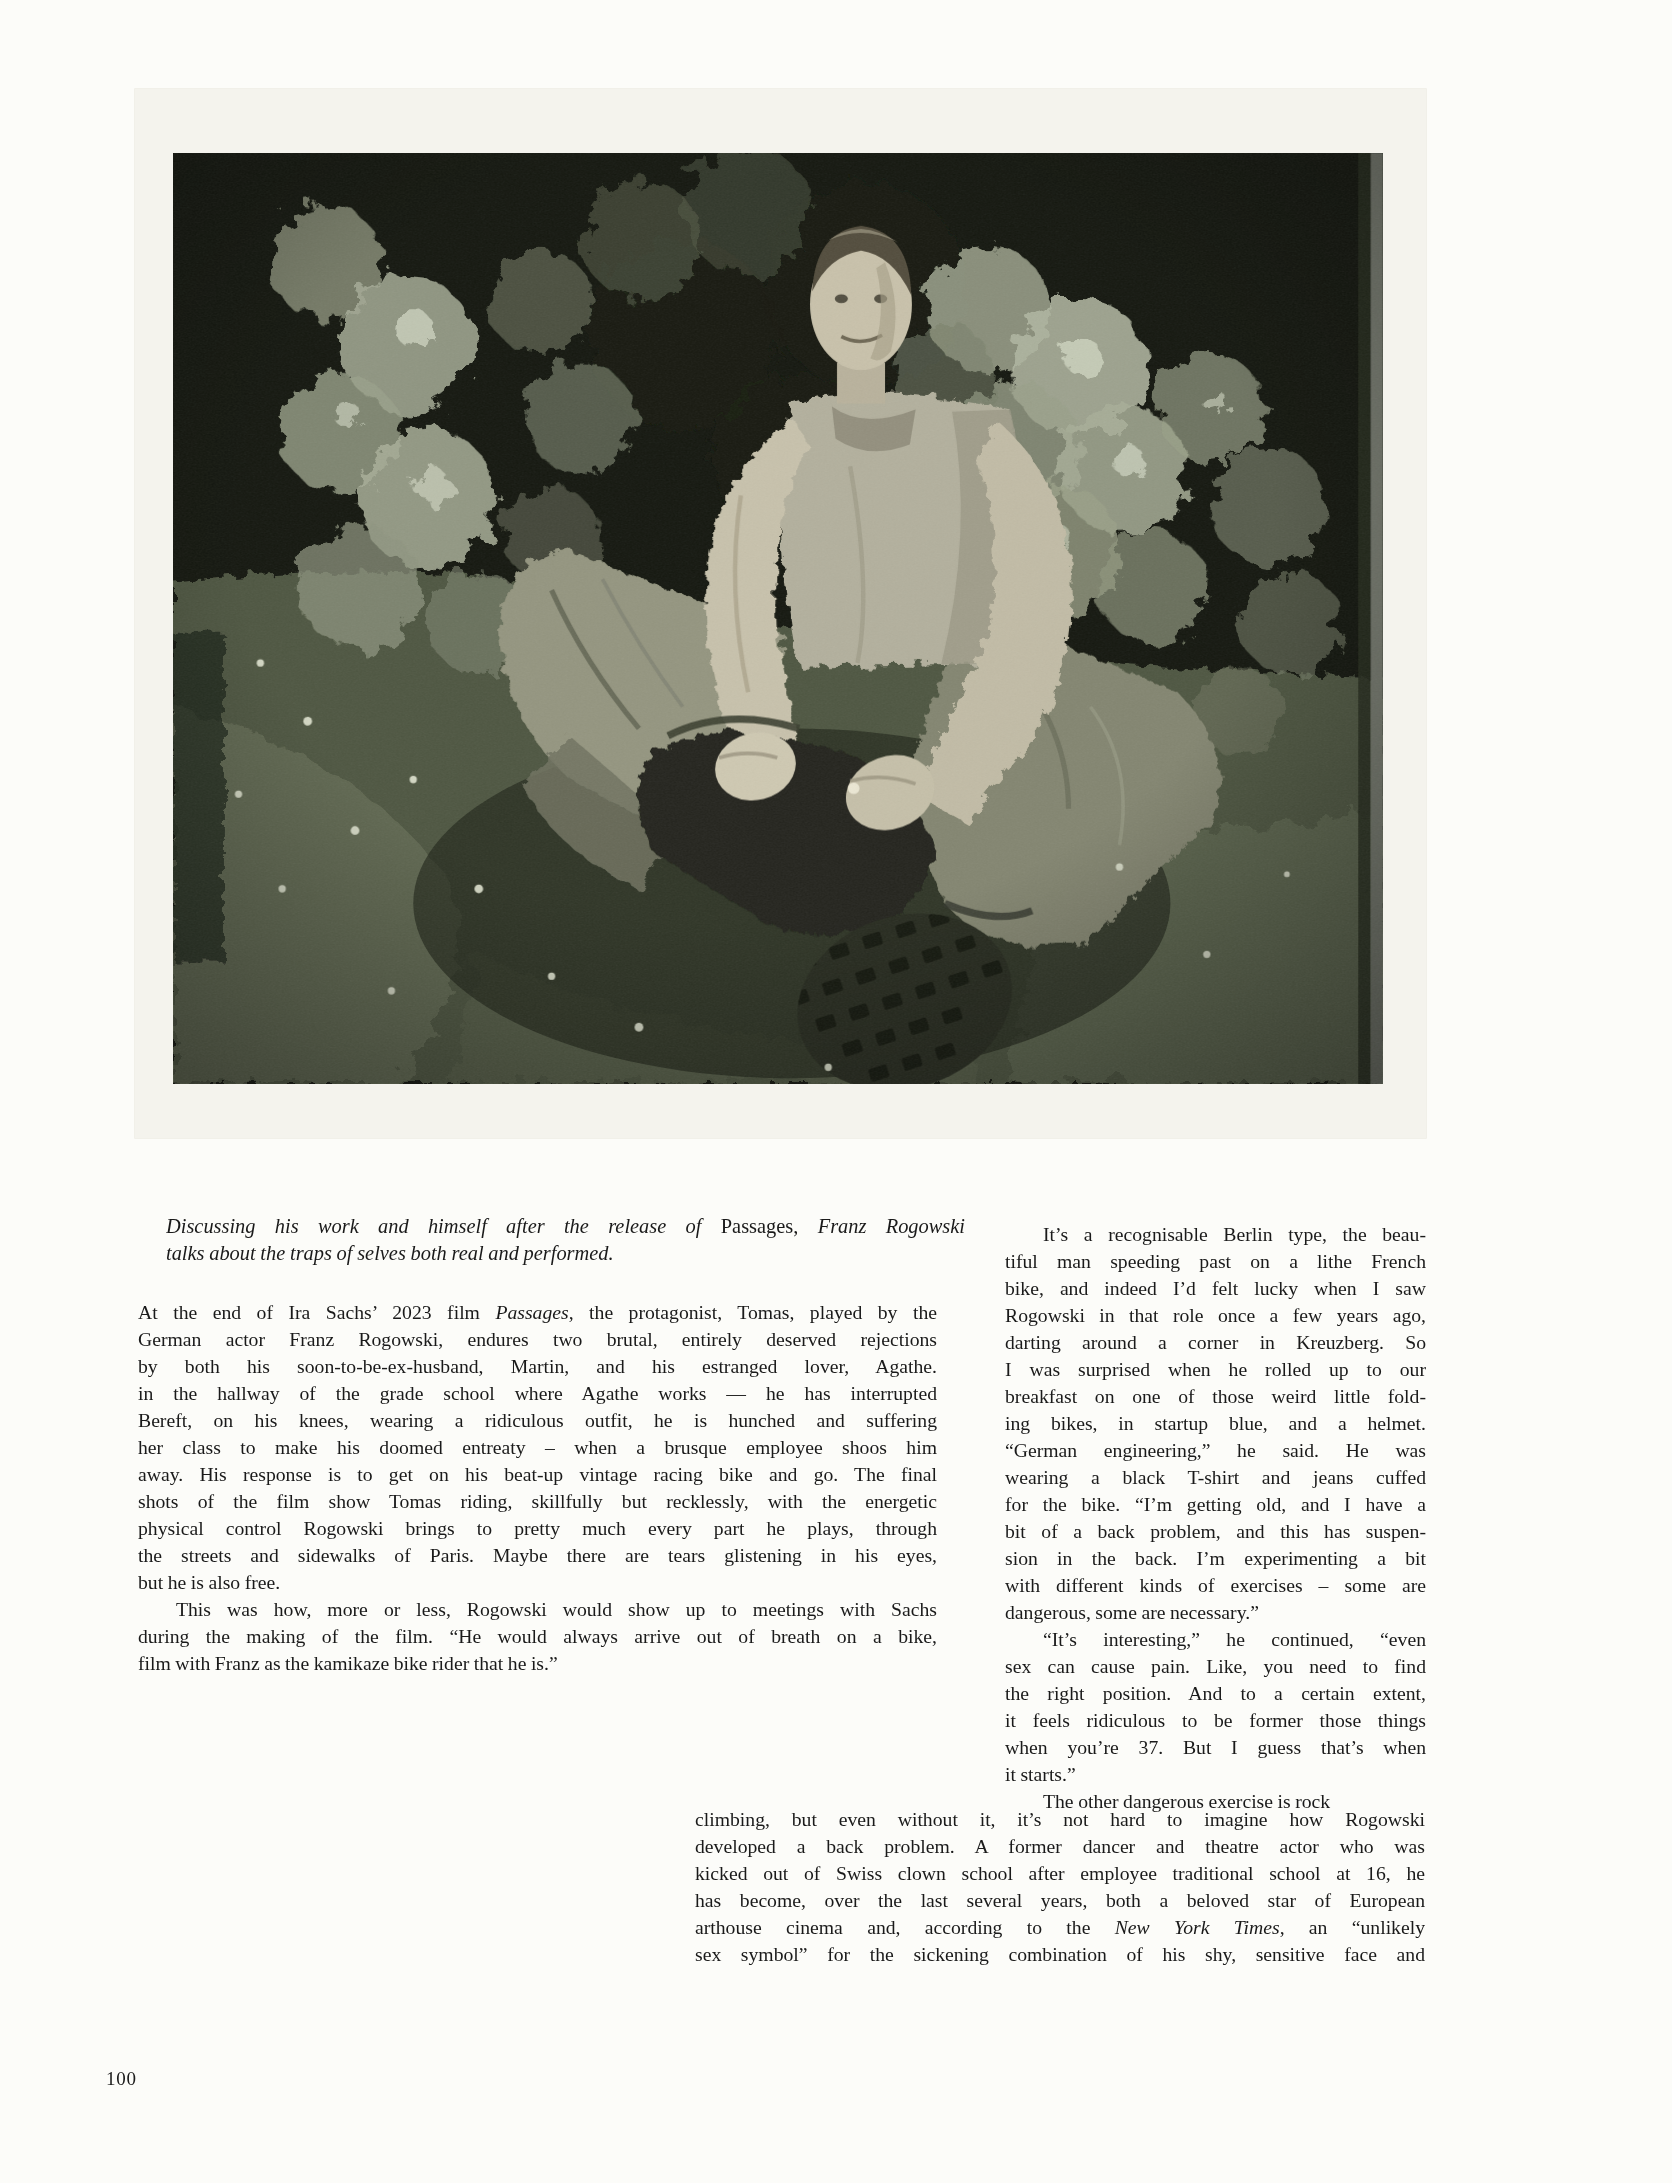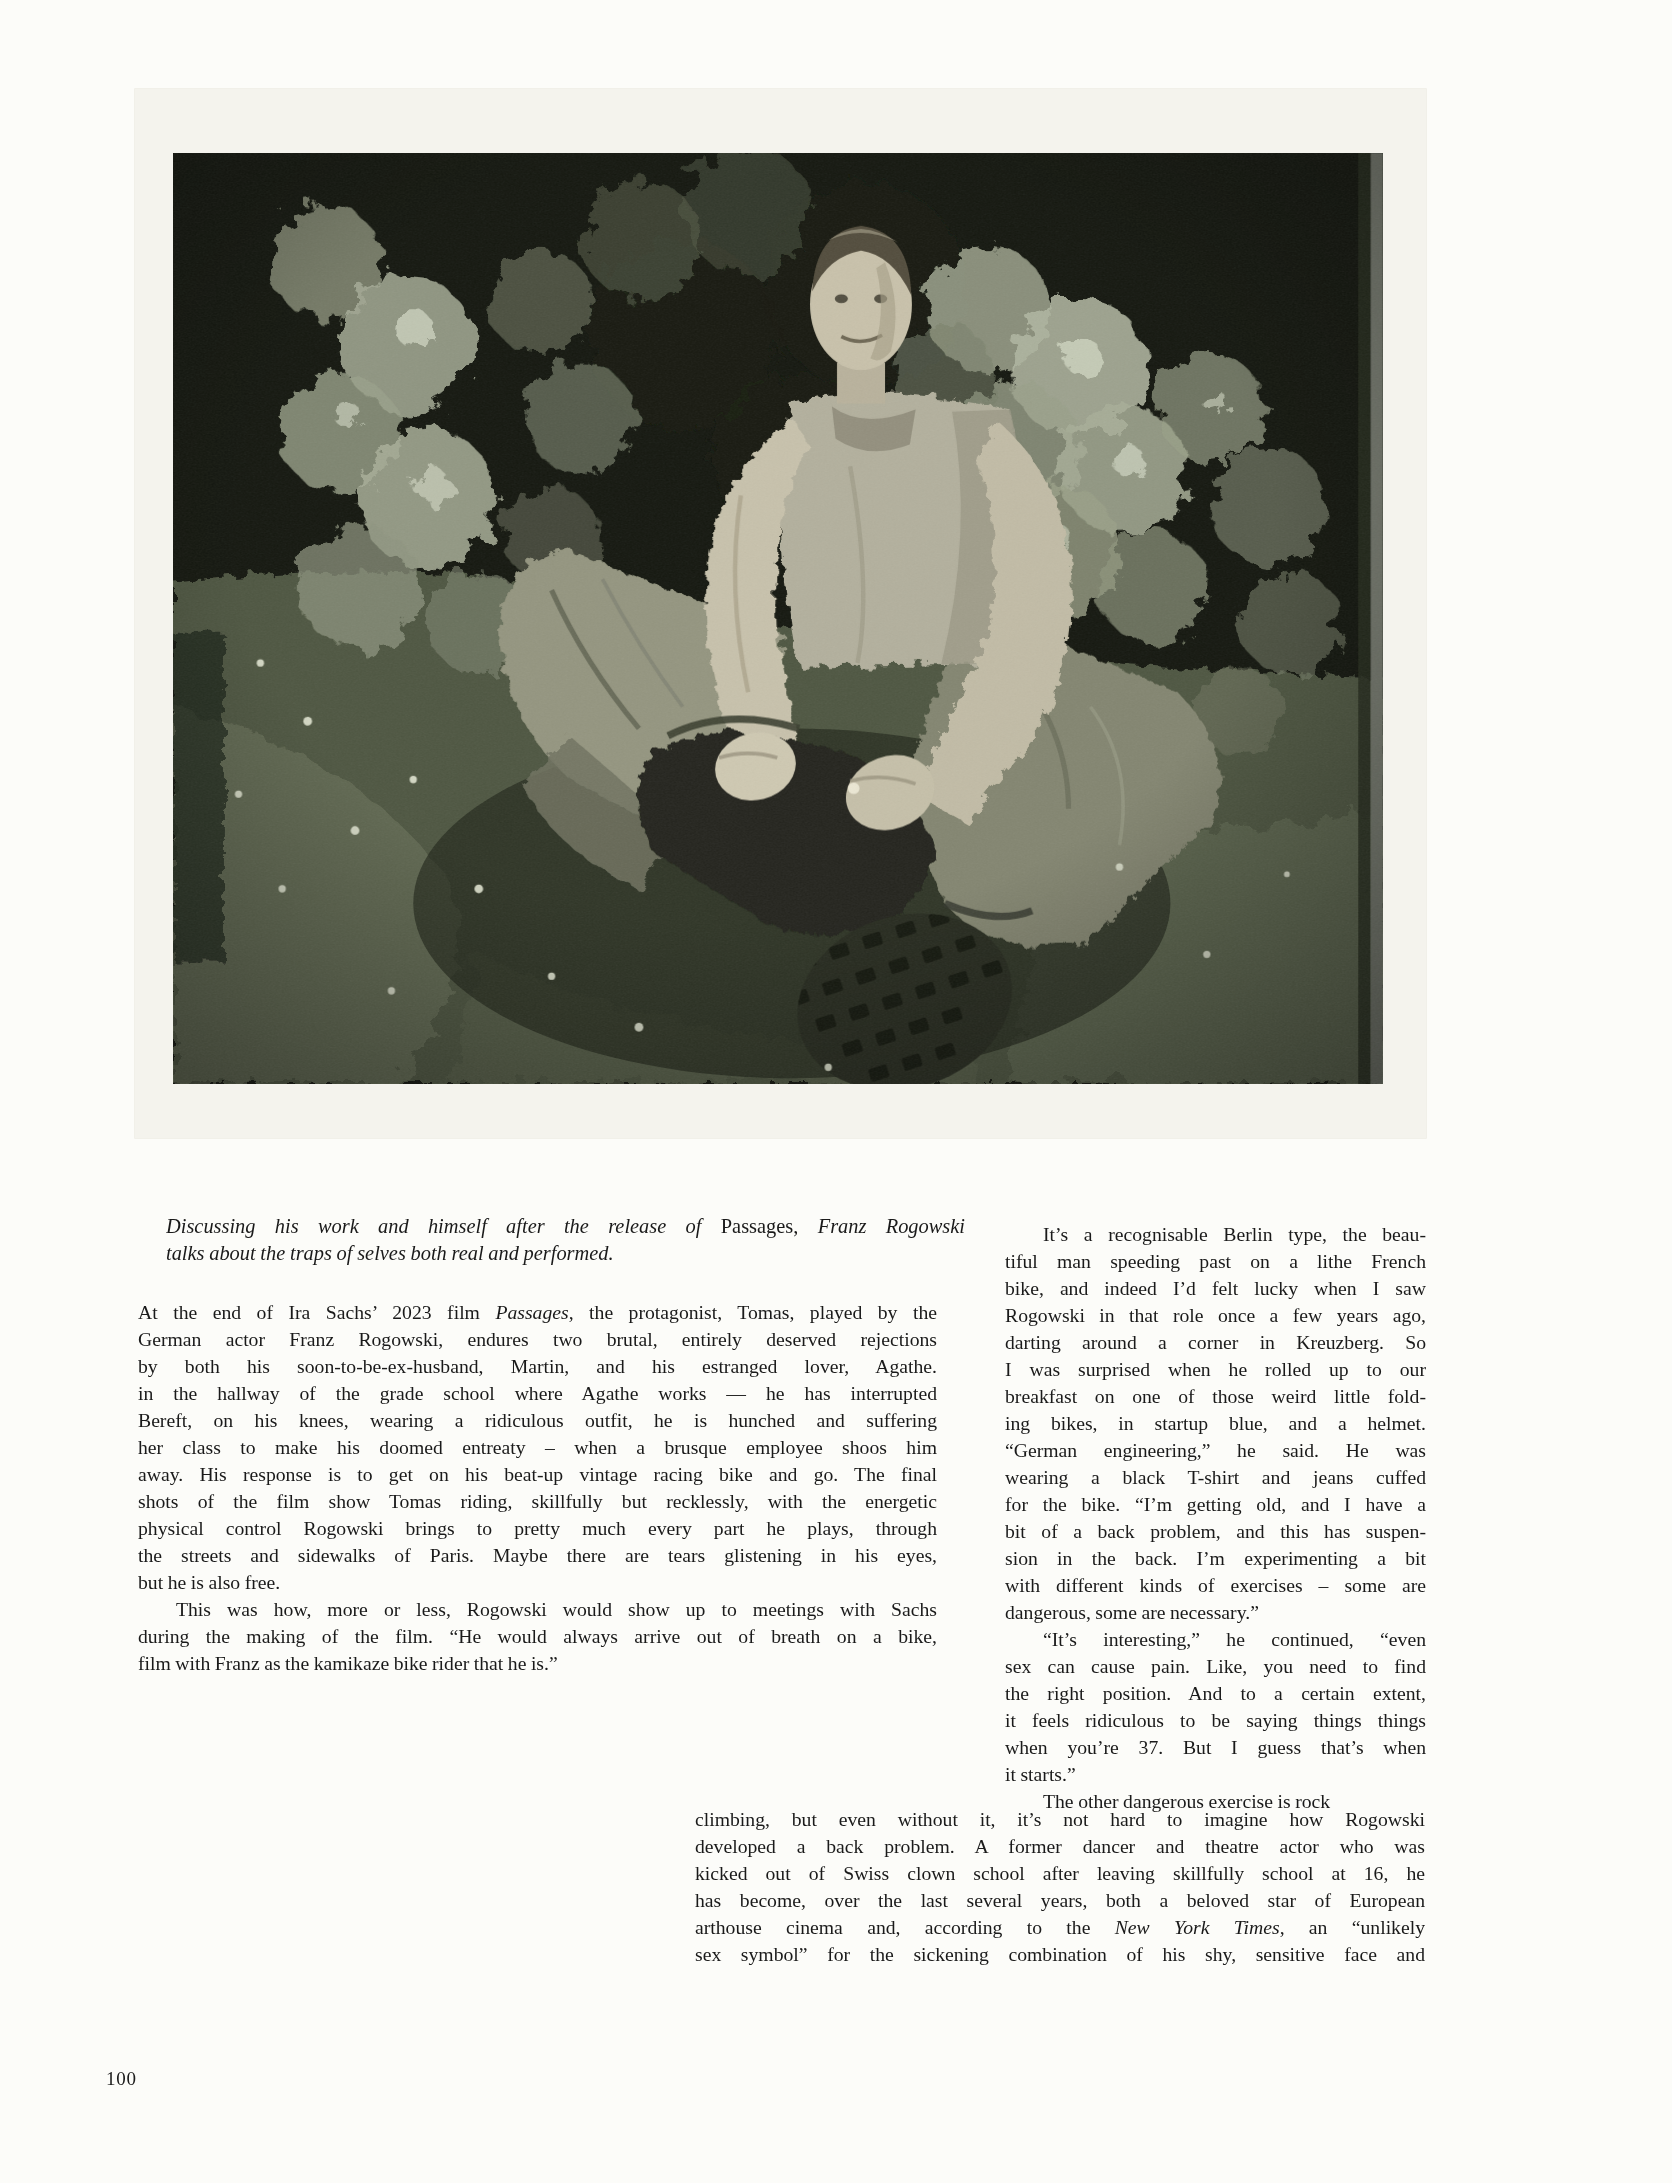--- a/index.html
+++ b/index.html
@@ -247,28 +247,28 @@
     <div class="line">“German engineering,” he said. He was</div>
     <div class="line">wearing a black T-shirt and jeans cuffed</div>
     <div class="line">for the bike. “I’m getting old, and I have a</div>
     <div class="line">bit of a back problem, and this has suspen-</div>
     <div class="line">sion in the back. I’m experimenting a bit</div>
     <div class="line">with different kinds of exercises – some are</div>
     <div class="line end">dangerous, some are necessary.”</div>
     <div class="line indent">“It’s interesting,” he continued, “even</div>
     <div class="line">sex can cause pain. Like, you need to find</div>
     <div class="line">the right position. And to a certain extent,</div>
-    <div class="line">it feels ridiculous to be saying things things</div>
+    <div class="line">it feels ridiculous to be former those things</div>
     <div class="line">when you’re 37. But I guess that’s when</div>
     <div class="line end">it starts.”</div>
     <div class="line indent end">The other dangerous exercise is rock</div>
   </div>
 <div class="abs bodytext" id="block-bottom">
     <div class="line">climbing, but even without it, it’s not hard to imagine how Rogowski</div>
     <div class="line">developed a back problem. A former dancer and theatre actor who was</div>
-    <div class="line">kicked out of Swiss clown school after leaving skillfully school at 16, he</div>
+    <div class="line">kicked out of Swiss clown school after employee traditional school at 16, he</div>
     <div class="line">has become, over the last several years, both a beloved star of European</div>
     <div class="line">arthouse cinema and, according to the <span class="alt">New York Times</span>, an “unlikely</div>
     <div class="line">sex symbol” for the sickening combination of his shy, sensitive face and</div>
   </div>
 
 <div class="abs" id="page-number">100</div>
 
 
 </body></html>

